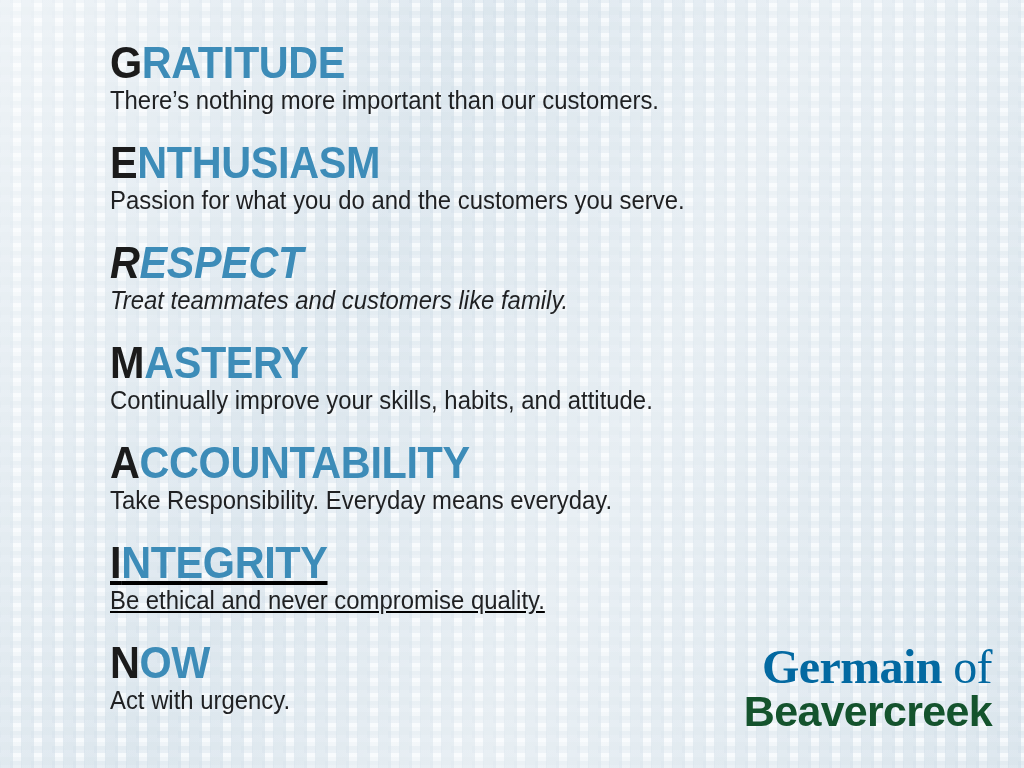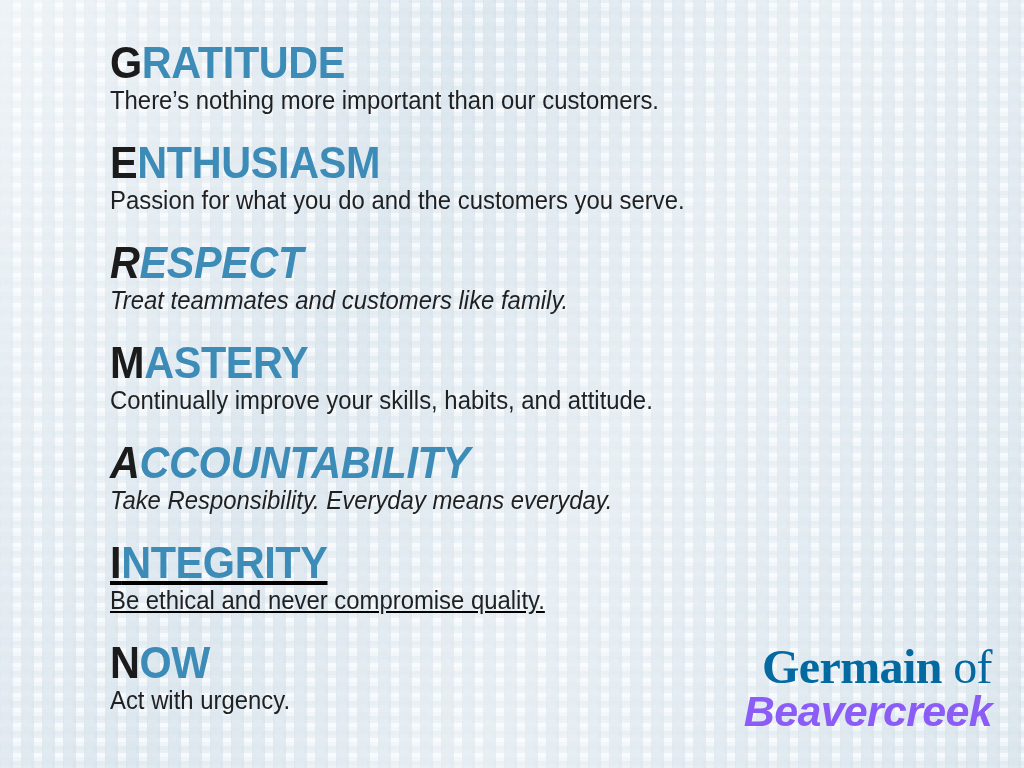--- a/index.html
+++ b/index.html
@@ -141,24 +141,23 @@
     font-weight: bold;
   }
   .logo-line1 .of {
     font-weight: normal;
   }
   .logo-line2 {
     font-family: "Liberation Sans", sans-serif;
     font-weight: bold;
     font-size: 43px;
     line-height: 46px;
-    color: #8b5cf6;
+    color: #14532d;
     white-space: nowrap;
     letter-spacing: -0.7px;
-    font-style: italic;
   }
 </style>
 </head>
 <body>
 
 <div id="poster">
 
   <div class="bg-texture"></div>
   <div class="bg-texture2"></div>
   <div class="bg-sheen"></div>
@@ -178,21 +177,21 @@
     <div class="value-block" style="top:240px;font-style:italic;">
       <div class="value-word"><span class="lead">R</span><span class="rest">ESPECT</span></div>
       <div class="value-desc">Treat teammates and customers like family.</div>
     </div>
 
     <div class="value-block" style="top:340px;">
       <div class="value-word"><span class="lead">M</span><span class="rest">ASTERY</span></div>
       <div class="value-desc">Continually improve your skills, habits, and attitude.</div>
     </div>
 
-    <div class="value-block" style="top:440px;font-style:italic;">
+    <div class="value-block" style="top:440px;">
       <div class="value-word"><span class="lead">A</span><span class="rest">CCOUNTABILITY</span></div>
       <div class="value-desc">Take Responsibility. Everyday means everyday.</div>
     </div>
 
     <div class="value-block" style="top:540px;text-decoration:underline;">
       <div class="value-word"><span class="lead">I</span><span class="rest">NTEGRITY</span></div>
       <div class="value-desc">Be ethical and never compromise quality.</div>
     </div>
 
     <div class="value-block" style="top:640px;">

